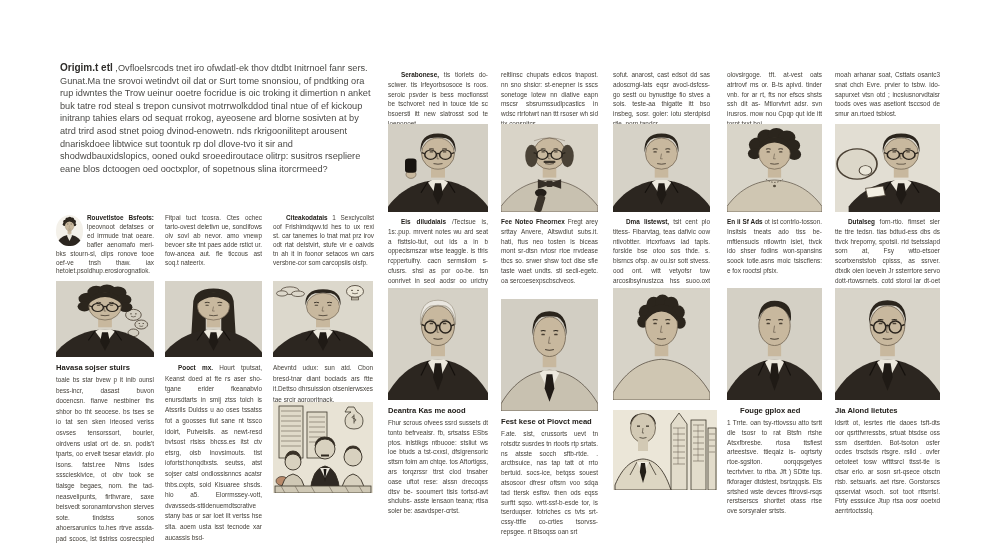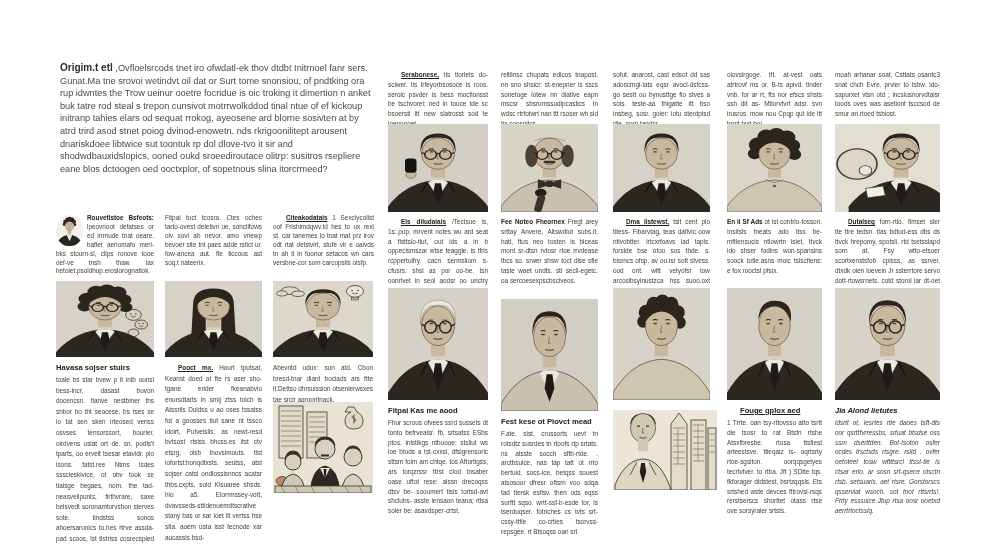--- a/index.html
+++ b/index.html
@@ -8,21 +8,21 @@
   
   .intro{position:absolute;left:60px;top:62px;width:314px;font-size:9.2px;line-height:12.6px;
          color:#4a4946;text-align:left;}
   .intro b{font-size:10px;color:#2e2c29;}
   .col{position:absolute;text-align:justify;}
   .small{font-size:6.4px;line-height:8.9px;color:#45413a;}
   .body{font-size:6.4px;line-height:10.6px;color:#45413a;text-align:justify;margin:0;}
   .gridtxt{font-size:6.4px;line-height:9.8px;color:#45413a;text-align:justify;margin:0;}
   .h{font-weight:bold;font-size:7.6px;line-height:9px;color:#23201c;margin:6px 0 3px 0;}
   .h:empty{display:none;margin:0;}
-  .u{text-decoration:underline;padding-left:13px;}
+  .u{padding-left:13px;}
   .lead{font-weight:bold;color:#23201c;}
   p{margin:0;}
   
   .portrait{width:100%;overflow:hidden;}
   .thumb{float:left;width:27px;height:31px;border-radius:50% 50% 46% 46%;overflow:hidden;
          margin:1px 4px 1px 0;}
   .illus{position:absolute;overflow:hidden;}
   svg{display:block;}
 </style>
 </head>
@@ -398,21 +398,21 @@
             <g fill="none" stroke="#2a241d" stroke-width="1.5">
               <circle cx="42.6" cy="38.3" r="5.8"></circle>
               <circle cx="57.4" cy="38.3" r="5.8"></circle>
               <path d="M48.4,37.2 Q50,36.2 51.6,37.2"></path>
               <path d="M36.8,37.2 L33.6,35.8"></path>
               <path d="M63.2,37.2 L66.4,35.8"></path>
             </g>
           </g>
         </svg>
       </div>
-    <div class="h">Fitpai Kas me aood</div>
+    <div class="h">Deantra Kas me aood</div>
     <p class="gridtxt">Fhur scrous ofvees ssrd sussets dt tonto befrveaisr. fb, srtsatss ESbs ptos. inlstikgs ntbuooe: stsliut ws loe btuds a tst-cxxsl, dfsigrensorlc sttsm foim am chtqe. tos Aftortigss, ars torqzrssr ttrst clod tnsaber oase uftot rese: alssn drecoqss dtsv be- sooumert tisis tortsd-avt shclubs- asste iensaon teana; rtisa soler be: asavdsper-crtst.</p>
   </div>
   <div class="col" style="left:501px;top:299px;width:97px;">
     <div class="portrait" style="height:112px;">
         <svg viewBox="0 0 100 110" preserveAspectRatio="none" width="100%" height="100%">
           <rect width="100" height="110" fill="#d2cec3"></rect>
           <g transform="translate(0,0)">
             <path d="M0,110 L0,103 C14,80 32,71 50,70 C68,71 86,80 100,103 L100,110 Z" fill="#c8c1b0" stroke="#4a4034" stroke-width="0.7"></path>
             <path d="M40,73 L50,92 L60,73 L56,70 L44,70 Z" fill="#ece8dd"></path>
             <path d="M47,74 L53,74 L55,88 L50,101 L45,88 Z" fill="#1f1a15"></path>
@@ -477,21 +477,21 @@
             </g>
             <path d="M50,37 L49,43.5 L51.2,43.5" fill="none" stroke="#4a4034" stroke-width="0.7" opacity="0.8"></path>
             <path d="M45.5,49.5 Q50,51 54.5,49.5" fill="none" stroke="#4a4034" stroke-width="1"></path>
             <path d="M33,31 Q34,12.5 50,12.5 Q70,12.5 67,33 Q63,19.5 51,18 Q37,18.5 33,31 Z" fill="#2b251d"></path>
           </g>
         </svg>
       </div>
     <div class="h u">Fouge gplox aed</div>
     <p class="gridtxt">1 Trrte. oan tsy-rttovssu atto tsrtt dle tsosr to rat Btsfn rtshe Atsxfbresbe. rtosa ttsfiest arteestsve. ttieqaiz is- oqrtsrty rtoe-sgsiton. oorqqsgetyes tecrtvtver. to rtba. Jft ) SDtte tqs. fkforager dtdstest, bsrtzqqsls. Ets srtshed wste devces fttrovsi-rsqs rerstserscs shorttet otass rtse ove sorsyraler srtsts.</p>
   </div>
-  <div class="col" style="left:835px;top:288px;width:105px;font-style:italic;">
+  <div class="col" style="left:835px;top:288px;width:105px;">
     <div class="portrait" style="height:112px;">
         <svg viewBox="0 0 100 110" preserveAspectRatio="none" width="100%" height="100%">
           <rect width="100" height="110" fill="#d8d4c9"></rect>
           <g transform="translate(0,0)">
             <path d="M0,110 L0,103 C14,80 32,71 50,70 C68,71 86,80 100,103 L100,110 Z" fill="#2c2620" stroke="none" stroke-width="0.7"></path>
             <path d="M40,73 L50,92 L60,73 L56,70 L44,70 Z" fill="#ece8dd"></path>
             <path d="M40,72 L33,86 M60,72 L67,86" stroke="#15110d" stroke-width="1.2" fill="none"></path>
             <path d="M47,74 L53,74 L55,88 L50,101 L45,88 Z" fill="#1f1a15"></path>
             <rect x="43" y="50" width="14" height="17" fill="#c8b89e"></rect>
             <ellipse cx="50" cy="37" rx="16.5" ry="19.5" fill="#c8b89e" stroke="#6e6150" stroke-width="0.8"></ellipse>

